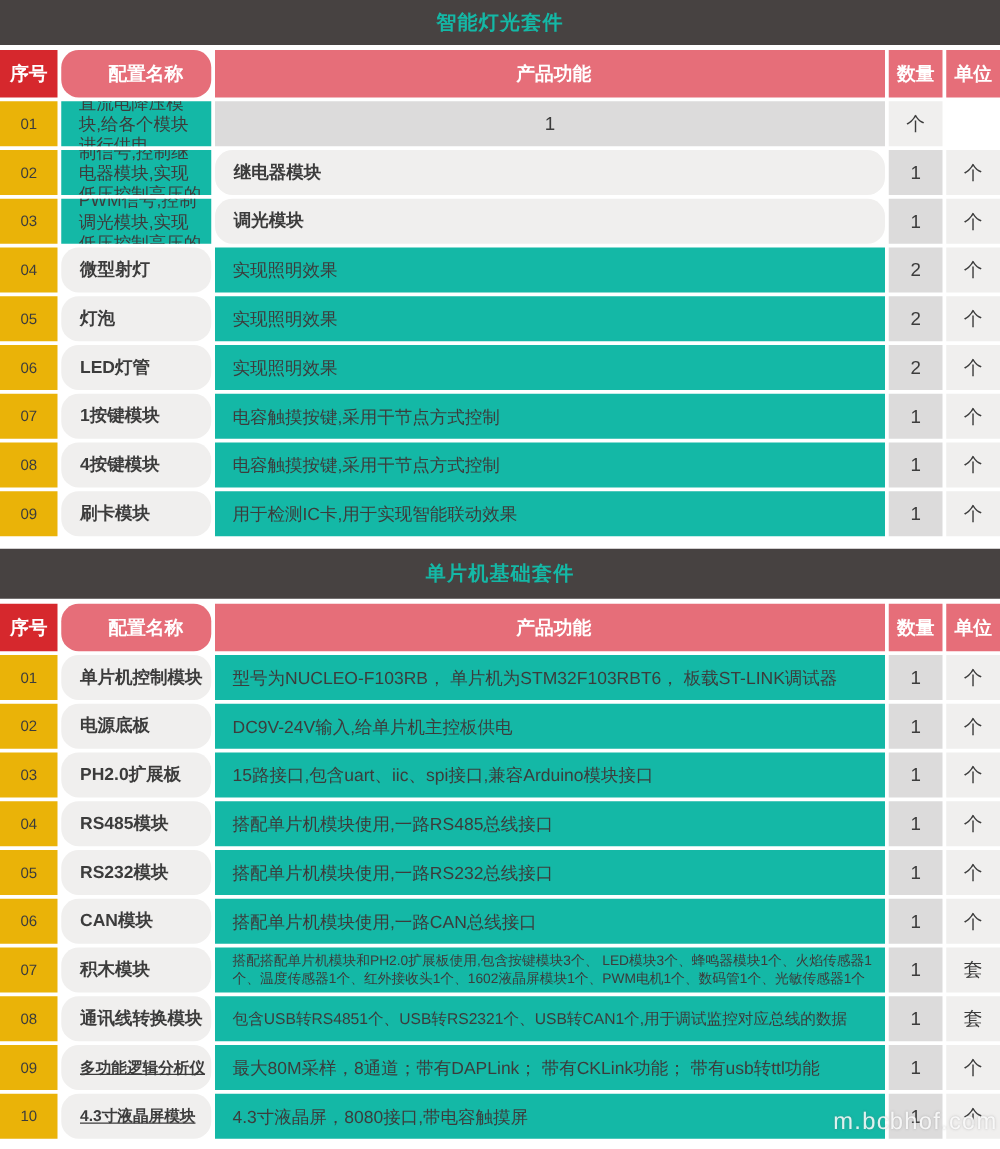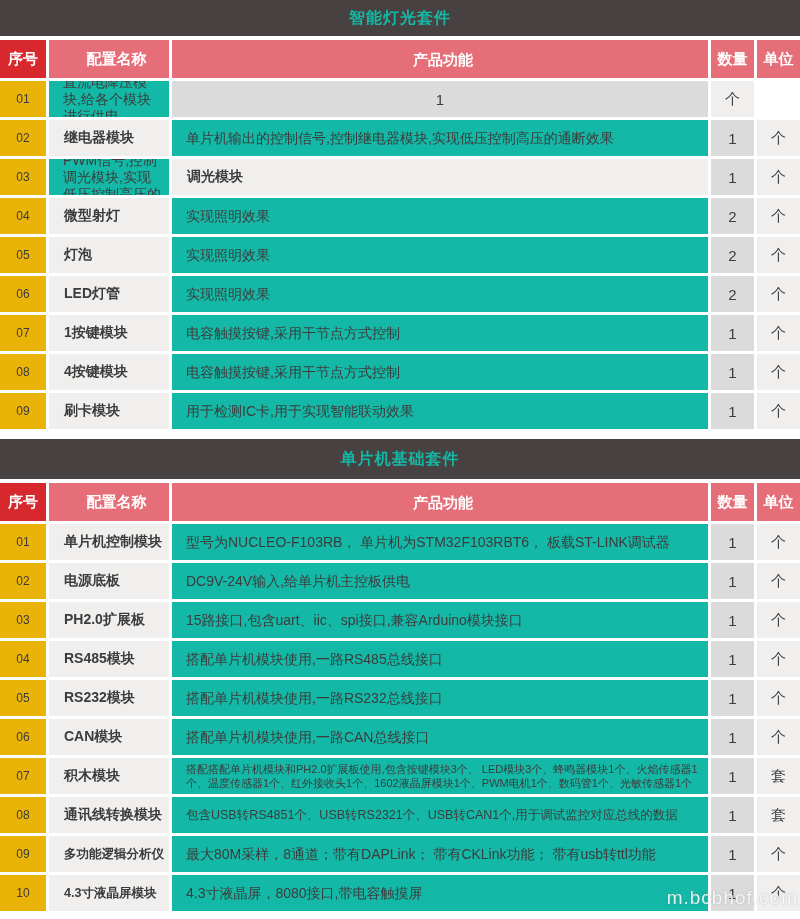--- a/index.html
+++ b/index.html
@@ -29,26 +29,26 @@
   }
   .row.header{height:38px;margin-top:4px;}
   .cell{display:flex;align-items:center;overflow:hidden;}
   .header .cell{
     justify-content:center;background:#e66e79;
     color:#fff;font-weight:bold;font-size:15px;
   }
   .header .c-no{background:#d6282d;}
   .c-no{background:#eab308;justify-content:center;font-size:12px;font-weight:500;}
   .c-qty{background:#dcdbdb;justify-content:center;font-size:15px;}
-  .c-name{background:#f0efee;padding-left:15px;font-size:14px;font-weight:600;}
+  .c-name{background:#f0efee;padding-left:15px;font-size:14px;font-weight:600;border-radius:14px;}
   .c-func{background:#14b8a6;padding:0 8px 0 14px;font-size:14px;font-weight:500;line-height:17px;}
   .c-unit{background:#f0efee;justify-content:center;font-size:15px;}
   .c-func.sm{font-size:12.5px;}
   .c-func.xs{font-size:11px;line-height:14px;}
-  .c-name.sm{font-size:12.5px;}
+  .c-name.sm{font-size:12.5px;text-decoration:underline;}
   .watermark{
     position:absolute;right:2px;bottom:10px;
     font-size:19px;letter-spacing:1px;
     color:rgba(255,255,255,0.85);
     text-shadow:0 0 2px rgba(110,110,110,0.45);
     pointer-events:none;
   }
 </style>
 </head>
 <body>
@@ -64,22 +64,22 @@
   </div>
   <div class="rows">
       <div class="row">
         <div class="cell c-no">01</div>
         <div class="cell c-func">直流电降压模块,给各个模块进行供电</div>
         <div class="cell c-qty">1</div>
         <div class="cell c-unit">个</div>
       </div>
       <div class="row">
         <div class="cell c-no">02</div>
+        <div class="cell c-func">单片机输出的控制信号,控制继电器模块,实现低压控制高压的通断效果</div>
         <div class="cell c-name">继电器模块</div>
-        <div class="cell c-func">单片机输出的控制信号,控制继电器模块,实现低压控制高压的通断效果</div>
         <div class="cell c-qty">1</div>
         <div class="cell c-unit">个</div>
       </div>
       <div class="row">
         <div class="cell c-no">03</div>
         <div class="cell c-func">单片机输出的PWM信号,控制调光模块,实现低压控制高压的调光效果</div>
         <div class="cell c-name">调光模块</div>
         <div class="cell c-qty">1</div>
         <div class="cell c-unit">个</div>
       </div>

